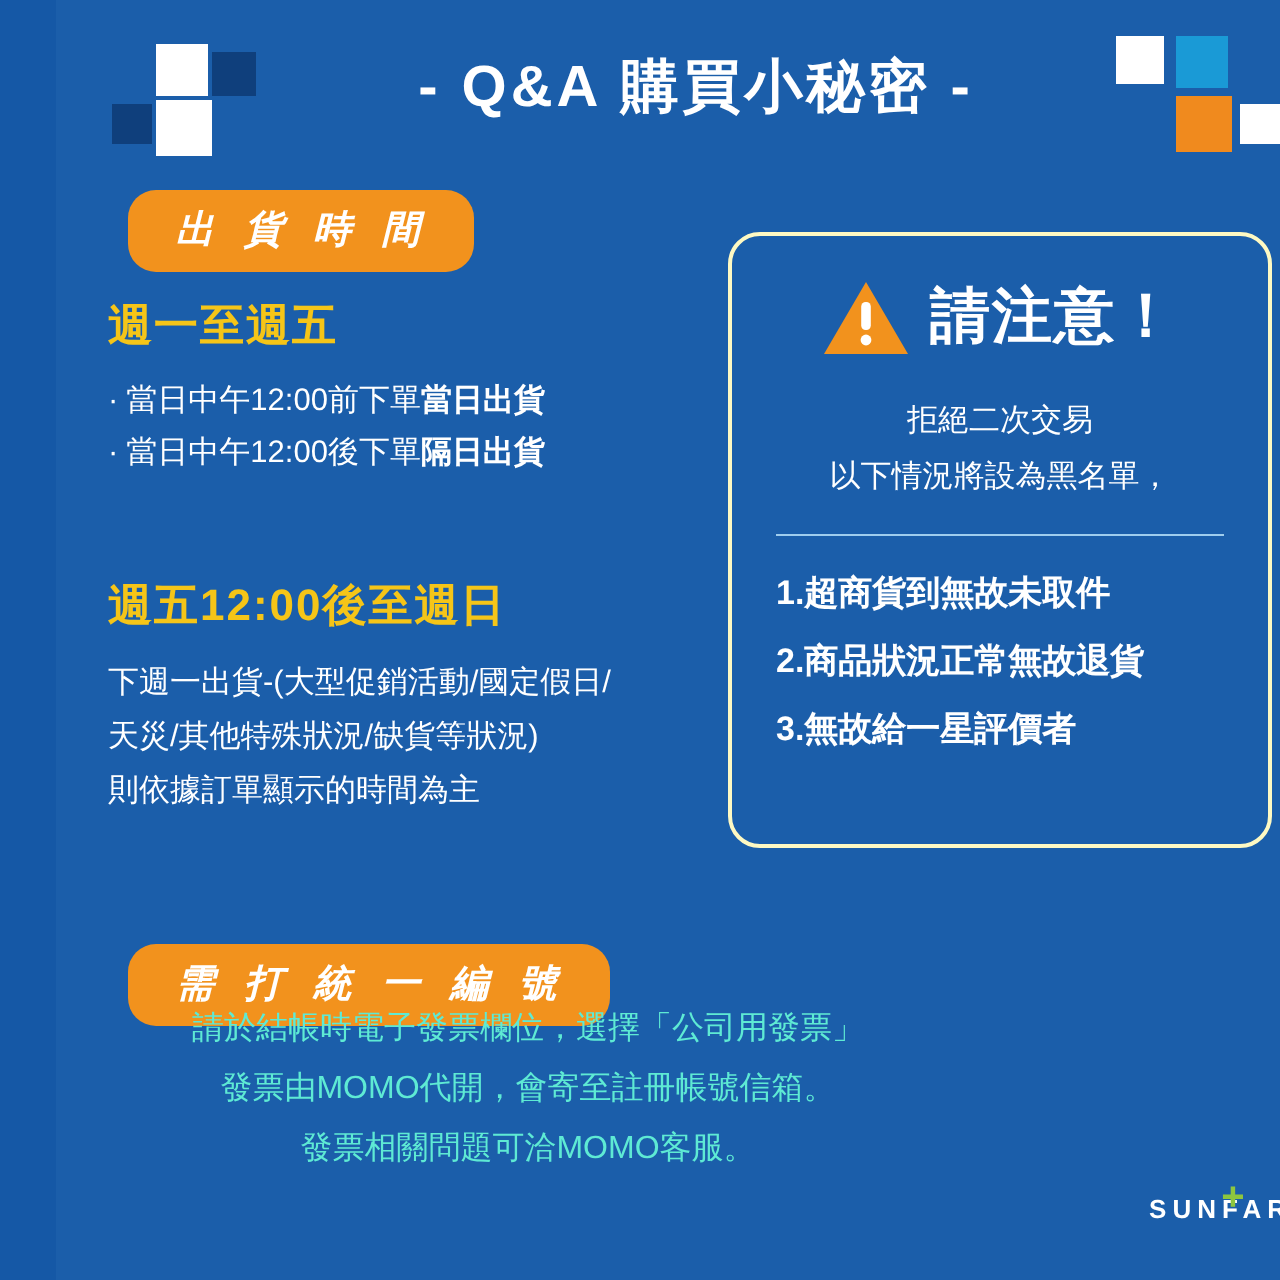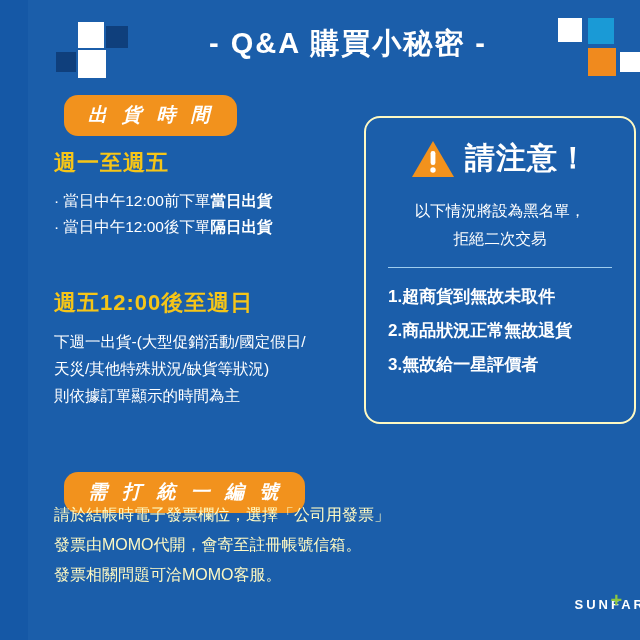--- a/index.html
+++ b/index.html
@@ -99,23 +99,24 @@
     margin-top: 10px;
   }
   .para .l2 { display: block; }
 
   
   .bottom-text {
     position: absolute;
     left: 26px;
     top: 500px;
     width: 420px;
-    color: #fef9c3;
+    color: #5eead4;
     font-size: 16px;
     line-height: 30px;
+    text-align: center;
   }
 
   
   .notice {
     position: absolute;
     left: 336px;
     top: 116px;
     width: 272px;
     height: 308px;
     border: 2px solid #fef9c3;
@@ -242,22 +243,22 @@
       <span>
         <svg class="warn-ico" viewBox="0 0 44 40" xmlns="http://www.w3.org/2000/svg">
           <path d="M22 2 L43 38 L1 38 Z" fill="#f2921d"></path>
           <rect x="19.6" y="12" width="4.8" height="14" rx="2.2" fill="#ffffff"></rect>
           <circle cx="22" cy="31" r="2.7" fill="#ffffff"></circle>
         </svg>
       </span>
       <span class="notice-title">請注意！</span>
     </div>
     <div class="notice-sub">
+      <div>拒絕二次交易</div>
       <div>以下情況將設為黑名單，</div>
-      <div>拒絕二次交易</div>
     </div>
     <div class="divider"></div>
     <div class="notice-list">
       <div class="notice-item">1.超商貨到無故未取件</div>
       <div class="notice-item">2.商品狀況正常無故退貨</div>
       <div class="notice-item">3.無故給一星評價者</div>
     </div>
   </div>
 
   <div class="pill pill-tax">需 打 統 一 編 號</div>

